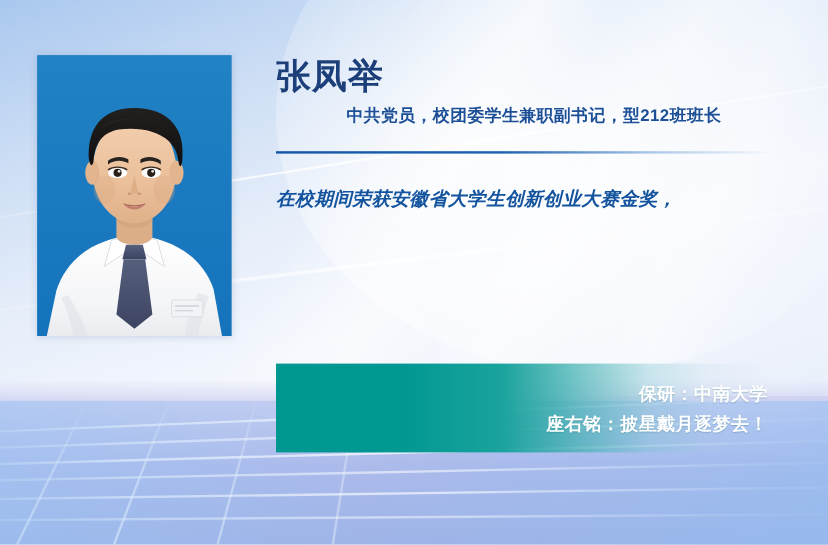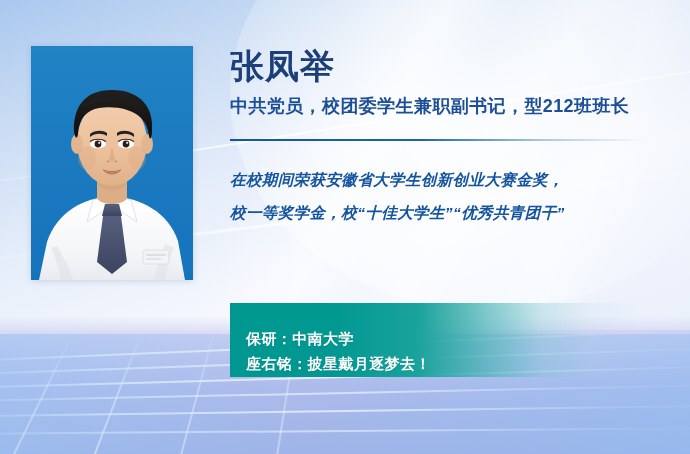--- a/index.html
+++ b/index.html
@@ -135,36 +135,37 @@
   .photo svg { display: block; width: 100%; height: 100%; }
 
   
   .info {
     position: absolute;
     left: 230px;
     top: 46px;
     width: 430px;
   }
   .name {
-    font-size: 34px;
+    font-size: 29px;
     font-weight: bold;
     color: #1c3f79;
     letter-spacing: 1px;
     line-height: 1.25;
     margin: 0 0 4px 0;
     font-family: Liberation Serif, serif;
   }
   .subtitle {
-    font-size: 18px;
+    font-size: 14px;
     font-weight: bold;
     color: #1c4f96;
     letter-spacing: 0.4px;
     line-height: 1.5;
     margin: 0;
     white-space: nowrap;
+    text-align: center;
   }
   .divider {
     margin-top: 19px;
     height: 2px;
     width: 414px;
     background: linear-gradient(90deg, #1155a6 0%, #1f62b0 46%, rgba(110,160,215,0.55) 76%, rgba(150,185,225,0.0) 100%);
   }
   .bio {
     margin-top: 22px;
     font-size: 15.5px;
@@ -183,22 +184,23 @@
     width: 410px;
     height: 74px;
     background: linear-gradient(90deg,
         #009791 0%,
         #029892 26%,
         #1ba39d 46%,
         rgba(60,175,175,0.66) 62%,
         rgba(120,195,205,0.34) 76%,
         rgba(170,205,228,0.14) 88%,
         rgba(190,200,235,0.0) 100%);
-    padding: 23px 0 0 16px;
+    padding: 13px 0 0 16px;
     box-sizing: border-box;
+    text-align: right;
   }
   .footer-line {
     color: #ffffff;
     font-size: 15px;
     font-weight: bold;
     line-height: 25px;
     letter-spacing: 0.4px;
     white-space: nowrap;
     text-shadow: 0 1px 1px rgba(0,90,90,0.25);
   }
@@ -307,21 +309,20 @@
       <line x1="115" y1="213" x2="130" y2="213" stroke="#c6cad2" stroke-width="0.8"></line>
     </svg>
   </div>
 
   <div class="info">
     <div class="name">张凤举</div>
     <div class="subtitle">中共党员，校团委学生兼职副书记，型212班班长</div>
     <div class="divider"></div>
     <div class="bio">
       <div>在校期间荣获安徽省大学生创新创业大赛金奖，</div>
-      <div>校一等奖学金，校“十佳大学生”“优秀共青团干”</div>
     </div>
   </div>
 
   <div class="footer-block">
     <div class="footer-line">保研：中南大学</div>
     <div class="footer-line">座右铭：披星戴月逐梦去！</div>
   </div>
 
 </div>
 

